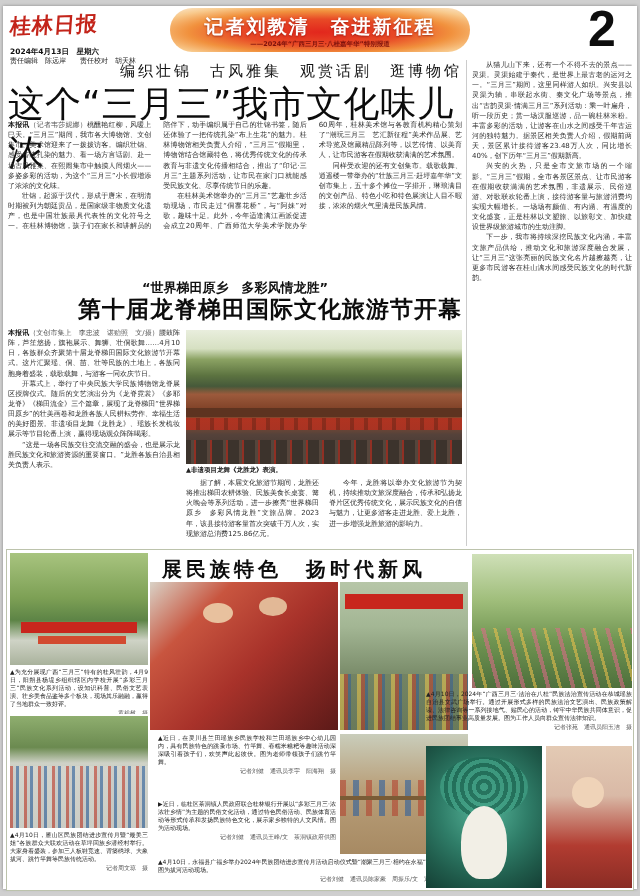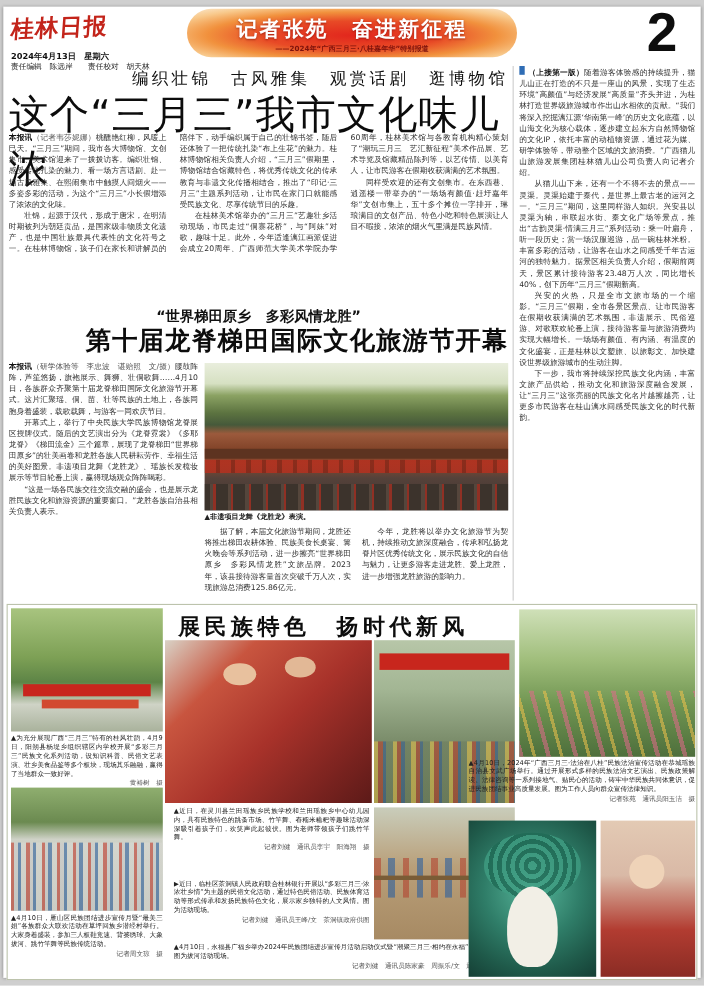--- a/index.html
+++ b/index.html
@@ -102,55 +102,54 @@
 </style>
 </head>
 <body>
 
 <div class="abs" id="page"></div>
 
 <div class="abs masthead">桂林日报</div>
 <div class="abs editors">责任编辑　陈远岸　　责任校对　胡天林</div>
 <div class="abs dateline">2024年4月13日　星期六</div>
 <div class="abs banner">
-  <div class="abs banner-title">记者张苑　奋进新征程</div>
+  <div class="abs banner-title">记者刘教清　奋进新征程</div>
   <div class="abs banner-sub">——2024年“广西三月三·八桂嘉年华”特别报道</div>
 </div>
 <div class="abs pagenum">2</div>
 
 <div class="abs kicker1">编织壮锦　古风雅集　观赏话剧　逛博物馆</div>
 <div class="abs headline1">这个“三月三”我市文化味儿浓</div>
 <div class="abs body-text a1-body">
   <p class="no-indent"><b>本报讯</b><span class="byline-inline">（记者韦莎妮娜）</span><span>桃醺艳红柳，风暖上巳天。“三月三”期间，我市各大博物馆、文创集市、美术馆迎来了一拨拨访客。编织壮锦、感受传统扎染的魅力、看一场方言话剧、赴一场古风雅集、在熙闹集市中触摸人间烟火——多姿多彩的活动，为这个“三月三”小长假增添了浓浓的文化味。</span></p>
   <p>壮锦，起源于汉代，形成于唐宋，在明清时期被列为朝廷贡品，是国家级非物质文化遗产，也是中国壮族最具代表性的文化符号之一。在桂林博物馆，孩子们在家长和讲解员的陪伴下，动手编织属于自己的壮锦书签，随后还体验了一把传统扎染“布上生花”的魅力。桂林博物馆相关负责人介绍，“三月三”假期里，博物馆结合馆藏特色，将优秀传统文化的传承教育与非遗文化传播相结合，推出了“印记·三月三”主题系列活动，让市民在家门口就能感受民族文化、尽享传统节日的乐趣。</p>
   <p>在桂林美术馆举办的“三月三”艺趣壮乡活动现场，市民走过“侗寨花桥”，与“阿妹”对歌，趣味十足。此外，今年适逢漓江画派促进会成立20周年、广西师范大学美术学院办学60周年，桂林美术馆与各教育机构精心策划了“潮玩三月三　艺汇新征程”美术作品展、艺术导览及馆藏精品陈列等，以艺传情、以美育人，让市民游客在假期收获满满的艺术氛围。</p>
-  <p>同样受欢迎的还有文创集市。在东西巷、逍遥楼一带举办的“一场场有颜值·赶圩嘉年华”文创市集上，五十多个摊位一字排开，琳琅满目的文创产品、特色小吃和特色展演让人目不暇接，浓浓的烟火气里满是民族风情。</p>
+  <p>同样受欢迎的还有文创集市。载歌载舞、逍遥楼一带举办的“壮族三月三·赶圩嘉年华”文创市集上，五十多个摊位一字排开，琳琅满目的文创产品、特色小吃和特色展演让人目不暇接，浓浓的烟火气里满是民族风情。</p>
 </div>
 
 <div class="abs kicker2">“世界梯田原乡　多彩风情龙胜”</div>
 <div class="abs headline2">第十届龙脊梯田国际文化旅游节开幕</div>
 <div class="abs body-text a2-left">
-  <p class="no-indent"><b>本报讯</b><span class="byline-inline">（研学体验等　李忠波　谌贻照　文/摄）</span><span>腰鼓阵阵，芦笙悠扬，旗袍展示、舞狮、壮侗歌舞……4月10日，各族群众齐聚第十届龙脊梯田国际文化旅游节开幕式。这片汇聚瑶、侗、苗、壮等民族的土地上，各族同胞身着盛装，载歌载舞，与游客一同欢庆节日。</span></p>
+  <p class="no-indent"><b>本报讯</b><span class="byline-inline">（文创市集上　李忠波　谌贻照　文/摄）</span><span>腰鼓阵阵，芦笙悠扬，旗袍展示、舞狮、壮侗歌舞……4月10日，各族群众齐聚第十届龙脊梯田国际文化旅游节开幕式。这片汇聚瑶、侗、苗、壮等民族的土地上，各族同胞身着盛装，载歌载舞，与游客一同欢庆节日。</span></p>
   <p>开幕式上，举行了中央民族大学民族博物馆龙脊展区授牌仪式。随后的文艺演出分为《龙脊霓裳》《多耶龙脊》《梯田流金》三个篇章，展现了龙脊梯田“世界梯田原乡”的壮美画卷和龙胜各族人民耕耘劳作、幸福生活的美好图景。非遗项目龙舞《龙胜龙》、瑶族长发梳妆展示等节目轮番上演，赢得现场观众阵阵喝彩。</p>
   <p>“这是一场各民族交往交流交融的盛会，也是展示龙胜民族文化和旅游资源的重要窗口。”龙胜各族自治县相关负责人表示。</p>
 </div>
 <div class="abs photo ceremony">
   <div class="abs roof"></div>
   <div class="abs red-strip"></div>
   <div class="abs crowd"></div>
 </div>
 <div class="abs a2-caption">▲非遗项目龙舞《龙胜龙》表演。</div>
 <div class="abs body-text a2-bottom">
   <p>据了解，本届文化旅游节期间，龙胜还将推出梯田农耕体验、民族美食长桌宴、篝火晚会等系列活动，进一步擦亮“世界梯田原乡　多彩风情龙胜”文旅品牌。2023年，该县接待游客量首次突破千万人次，实现旅游总消费125.86亿元。</p>
   <p>今年，龙胜将以举办文化旅游节为契机，持续推动文旅深度融合，传承和弘扬龙脊片区优秀传统文化，展示民族文化的自信与魅力，让更多游客走进龙胜、爱上龙胜，进一步增强龙胜旅游的影响力。</p>
 </div>
 
 <div class="abs col-rule"></div>
 <div class="abs body-text jump-col">
-  <p class="no-indent"><span class="jump-marker"></span><b>（上接第一版）</b><span>随着游客体验感的持续提升，猫儿山正在打造的不只是一座山的风景，实现了生态环境“高颜值”与经济发展“高质量”齐头并进，为桂林打造世界级旅游城市作出山水相依的贡献。“我们将深入挖掘漓江源‘华南第一峰’的历史文化底蕴，以山海文化为核心载体，逐步建立起东方自然博物馆的文化IP，依托丰富的动植物资源，通过花为媒、研学体验等，带动整个区域的文旅消费。”广西猫儿山旅游发展集团桂林猫儿山公司负责人向记者介绍。</span></p>
   <p>从猫儿山下来，还有一个不得不去的景点——灵渠。灵渠始建于秦代，是世界上最古老的运河之一。“三月三”期间，这里同样游人如织。兴安县以灵渠为轴，串联起水街、秦文化广场等景点，推出“古韵灵渠·情满三月三”系列活动：乘一叶扁舟，听一段历史；赏一场汉服巡游，品一碗桂林米粉。丰富多彩的活动，让游客在山水之间感受千年古运河的独特魅力。据景区相关负责人介绍，假期前两天，景区累计接待游客23.48万人次，同比增长40%，创下历年“三月三”假期新高。</p>
   <p>兴安的火热，只是全市文旅市场的一个缩影。“三月三”假期，全市各景区景点、让市民游客在假期收获满满的艺术氛围，非遗展示、民俗巡游、对歌联欢轮番上演，接待游客量与旅游消费均实现大幅增长。一场场有颜值、有内涵、有温度的文化盛宴，正是桂林以文塑旅、以旅彰文、加快建设世界级旅游城市的生动注脚。</p>
   <p>下一步，我市将持续深挖民族文化内涵，丰富文旅产品供给，推动文化和旅游深度融合发展，让“三月三”这张亮丽的民族文化名片越擦越亮，让更多市民游客在桂山漓水间感受民族文化的时代新韵。</p>
 </div>
 
 <div class="abs bottom-frame"></div>
 <div class="abs bottom-title">展民族特色　扬时代新风</div>
 
 <div class="abs photo p-school">
   <div class="abs banner-strip"></div>

